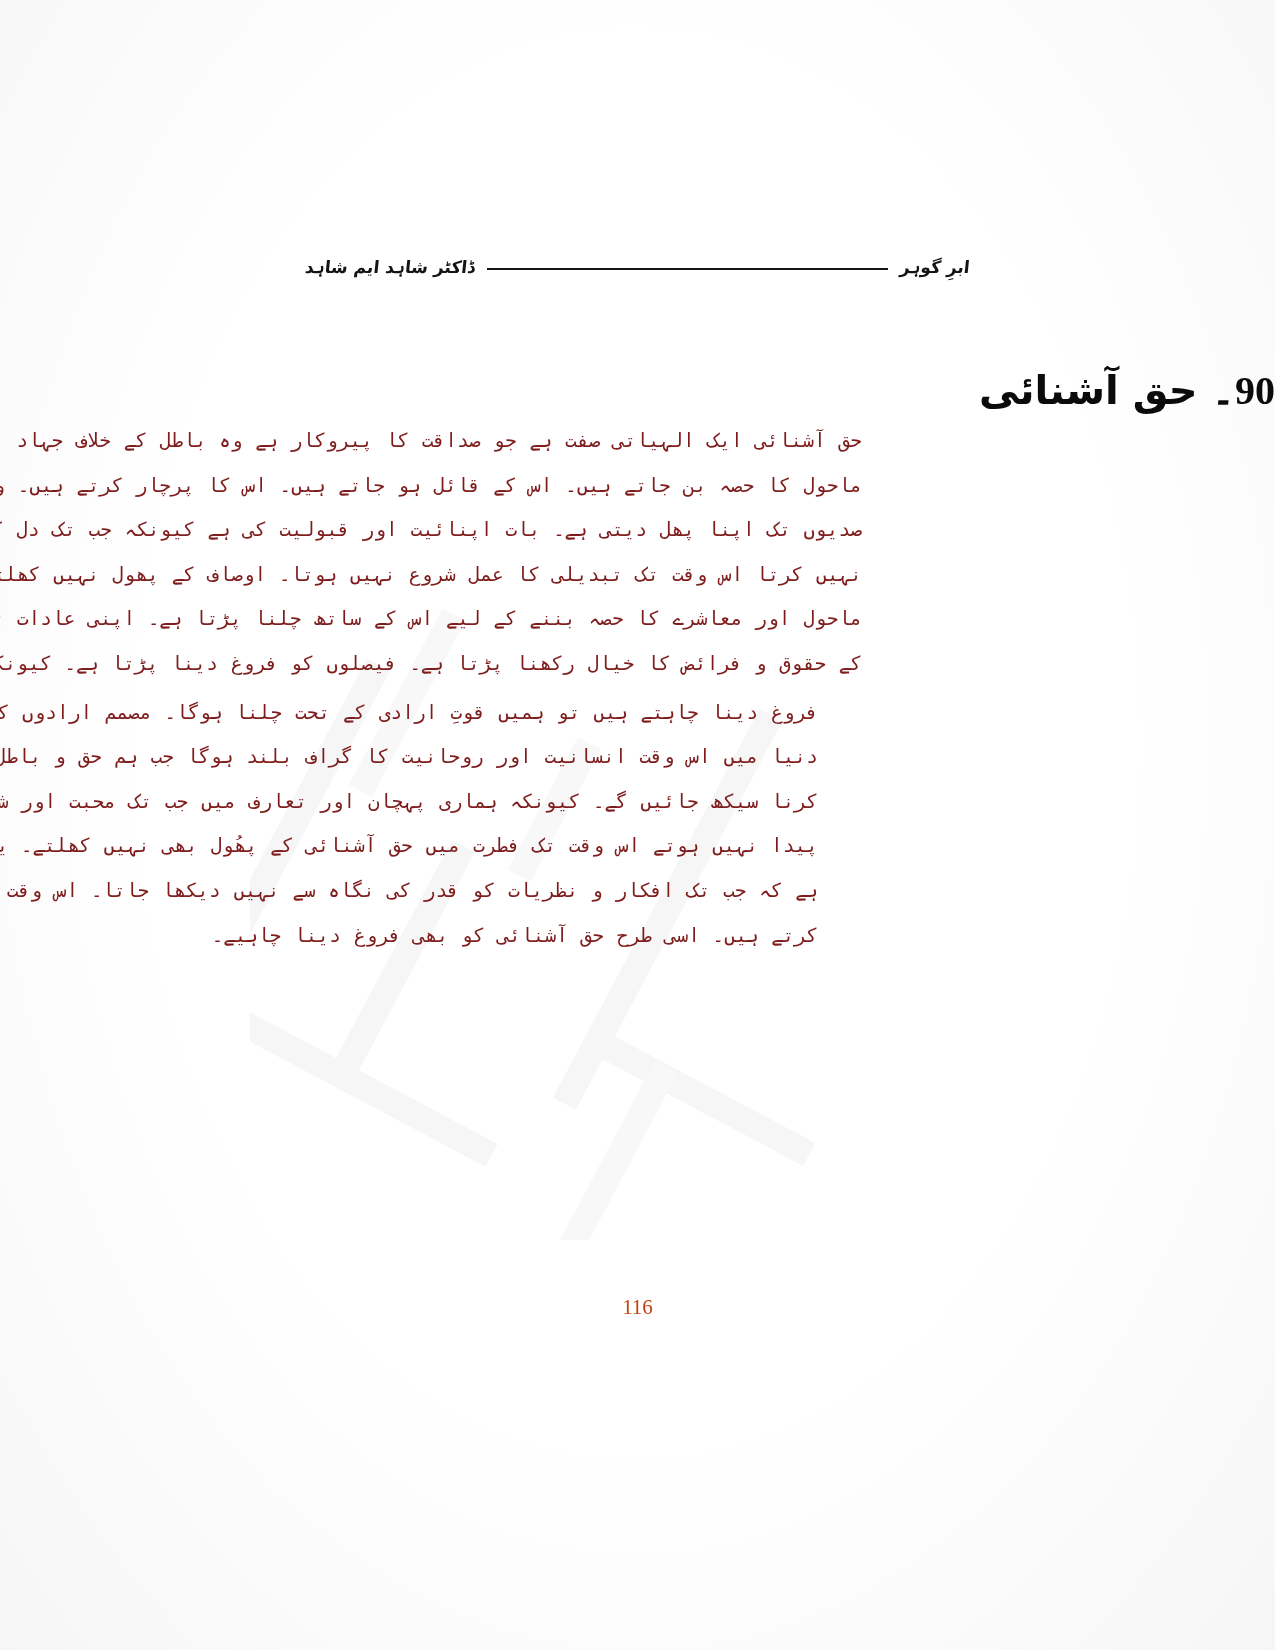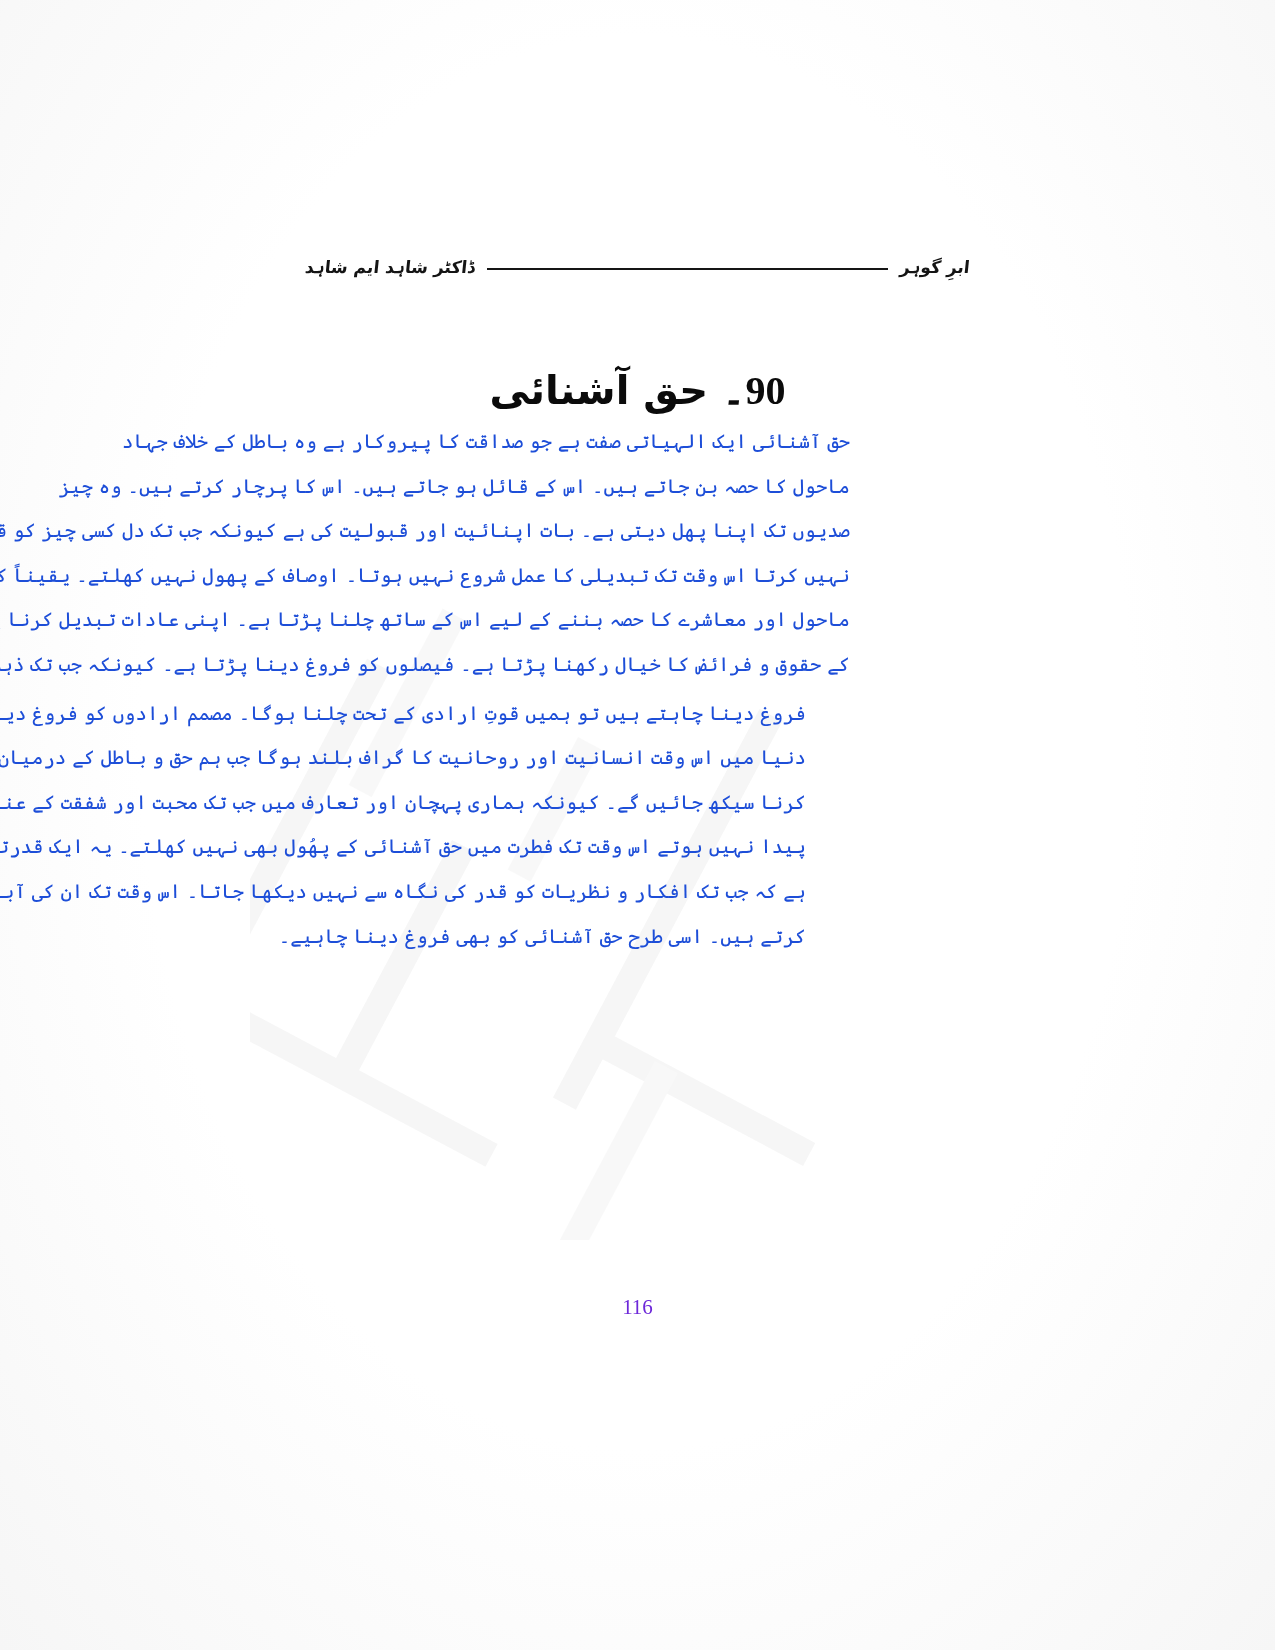--- a/index.html
+++ b/index.html
@@ -75,21 +75,20 @@
     margin-top: 4px;
   }
   .hdr-left { order: 2; }
 
   
   .chapter-title {
     position: absolute;
     left: 0;
     right: 0;
     top: 340px;
-    text-align: center;
     font-family: "DejaVu Sans", sans-serif;
     font-size: 40px;
     font-weight: 700;
     color: #0b0b0b;
     letter-spacing: 1px;
     direction: rtl;
   }
   .chapter-title .num {
     font-family: "Liberation Serif", serif;
     font-weight: 700;
@@ -99,25 +98,25 @@
   .body-col {
     position: absolute;
     left: 310px;
     top: 420px;
     width: 552px;
     direction: rtl;
     text-align: justify;
     text-align-last: auto;
   }
   .para {
-    margin: 0 12px 4px 0;
-    font-family: Liberation Serif, serif;
+    margin: 0 0 4px 0;
+    font-family: Liberation Mono, monospace;
     font-size: 19.5px;
     line-height: 44.6px;
-    color: #1d4ed8;
+    color: #7f1d1d;
     word-spacing: 1px;
     text-align: justify;
     direction: rtl;
   }
   .para.indent { text-indent: 44px; }
   .para .ln {
     display: block;
     text-align: justify;
     text-align-last: justify;
     white-space: nowrap;
@@ -131,21 +130,21 @@
 
   
   .page-number {
     position: absolute;
     left: 0;
     right: 0;
     top: 1295px;
     text-align: center;
     font-family: "Liberation Serif", serif;
     font-size: 21px;
-    color: #6d28d9;
+    color: #c2410c;
     direction: ltr;
   }
 </style>
 </head>
 <body>
 
 <div class="page-scan">
 
   <div class="paper-tone"></div>
 

